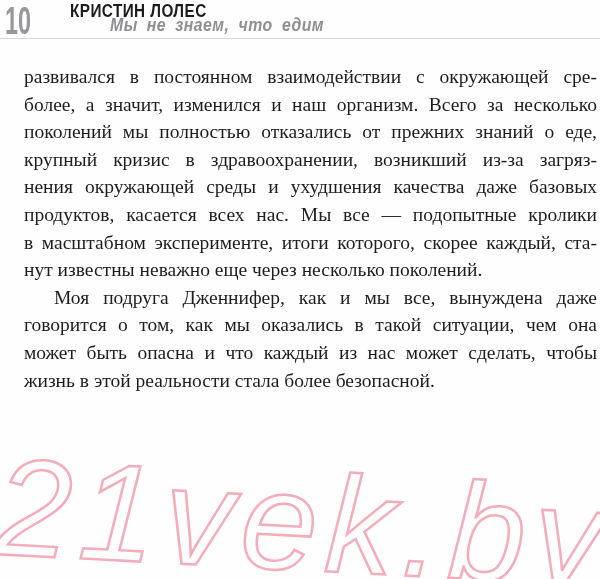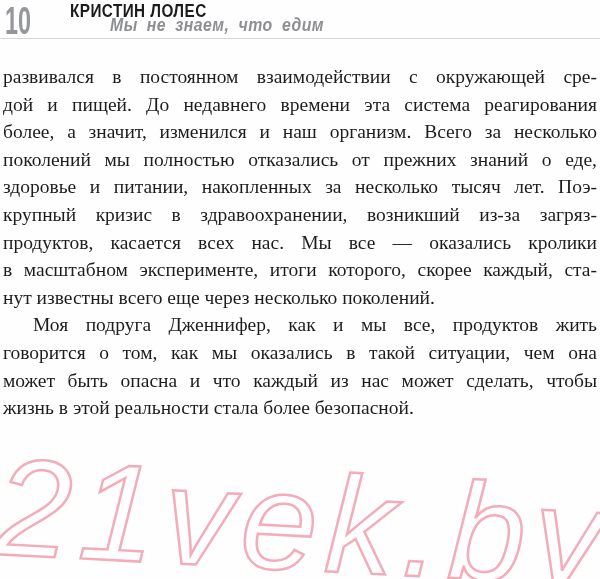--- a/index.html
+++ b/index.html
@@ -46,21 +46,21 @@
   .body-text {
     position: absolute; left: 3px; right: 3px; top: 63px;
     z-index: 2;
     font-size: 19.5px; line-height: 27.6px;
     color: #1e1d1c;
   }
   .line {
     text-align: justify;
     text-align-last: justify;
     white-space: normal;
-    height: 27.6px; overflow: visible;
+    height: 27.6px; overflow: visible; margin-left: 21px;
   }
   .line.noju { text-align: left; text-align-last: left; }
   .line.indent { padding-left: 30px; }
 
   
   .watermark {
     position: absolute; left: -5px; top: 437px;
     z-index: 1;
     font-family: "Liberation Sans", sans-serif;
     font-style: italic;
@@ -81,27 +81,26 @@
 
   <div class="pagenum">10</div>
   <div class="author">КРИСТИН ЛОЛЕС</div>
   <div class="subtitle">Мы не знаем, что едим</div>
   <div class="header-rule"></div>
 
   <div class="watermark">21vek.by</div>
 
   <div class="body-text">
     <div class="line">развивался в постоянном взаимодействии с окружающей сре-</div>
-    <div class="line">дой и пищей. До недавнего времени эта система реагирования</div>
     <div class="line">более, а значит, изменился и наш организм. Всего за несколько</div>
     <div class="line">поколений мы полностью отказались от прежних знаний о еде,</div>
-    <div class="line">здоровье и питании, накопленных за несколько тысяч лет. Поэ-</div>
     <div class="line">крупный кризис в здравоохранении, возникший из-за загряз-</div>
-    <div class="line">продуктов, касается всех нас. Мы все — оказались кролики</div>
+    <div class="line">нения окружающей среды и ухудшения качества даже базовых</div>
+    <div class="line">продуктов, касается всех нас. Мы все — подопытные кролики</div>
     <div class="line">в масштабном эксперименте, итоги которого, скорее каждый, ста-</div>
-    <div class="line noju">нут известны всего еще через несколько поколений.</div>
-    <div class="line indent">Моя подруга Дженнифер, как и мы все, продуктов жить</div>
+    <div class="line noju">нут известны неважно еще через несколько поколений.</div>
+    <div class="line indent">Моя подруга Дженнифер, как и мы все, вынуждена даже</div>
     <div class="line">говорится о том, как мы оказались в такой ситуации, чем она</div>
     <div class="line">может быть опасна и что каждый из нас может сделать, чтобы</div>
     <div class="line noju">жизнь в этой реальности стала более безопасной.</div>
   </div>
 
 </div>
 
 </body></html>

